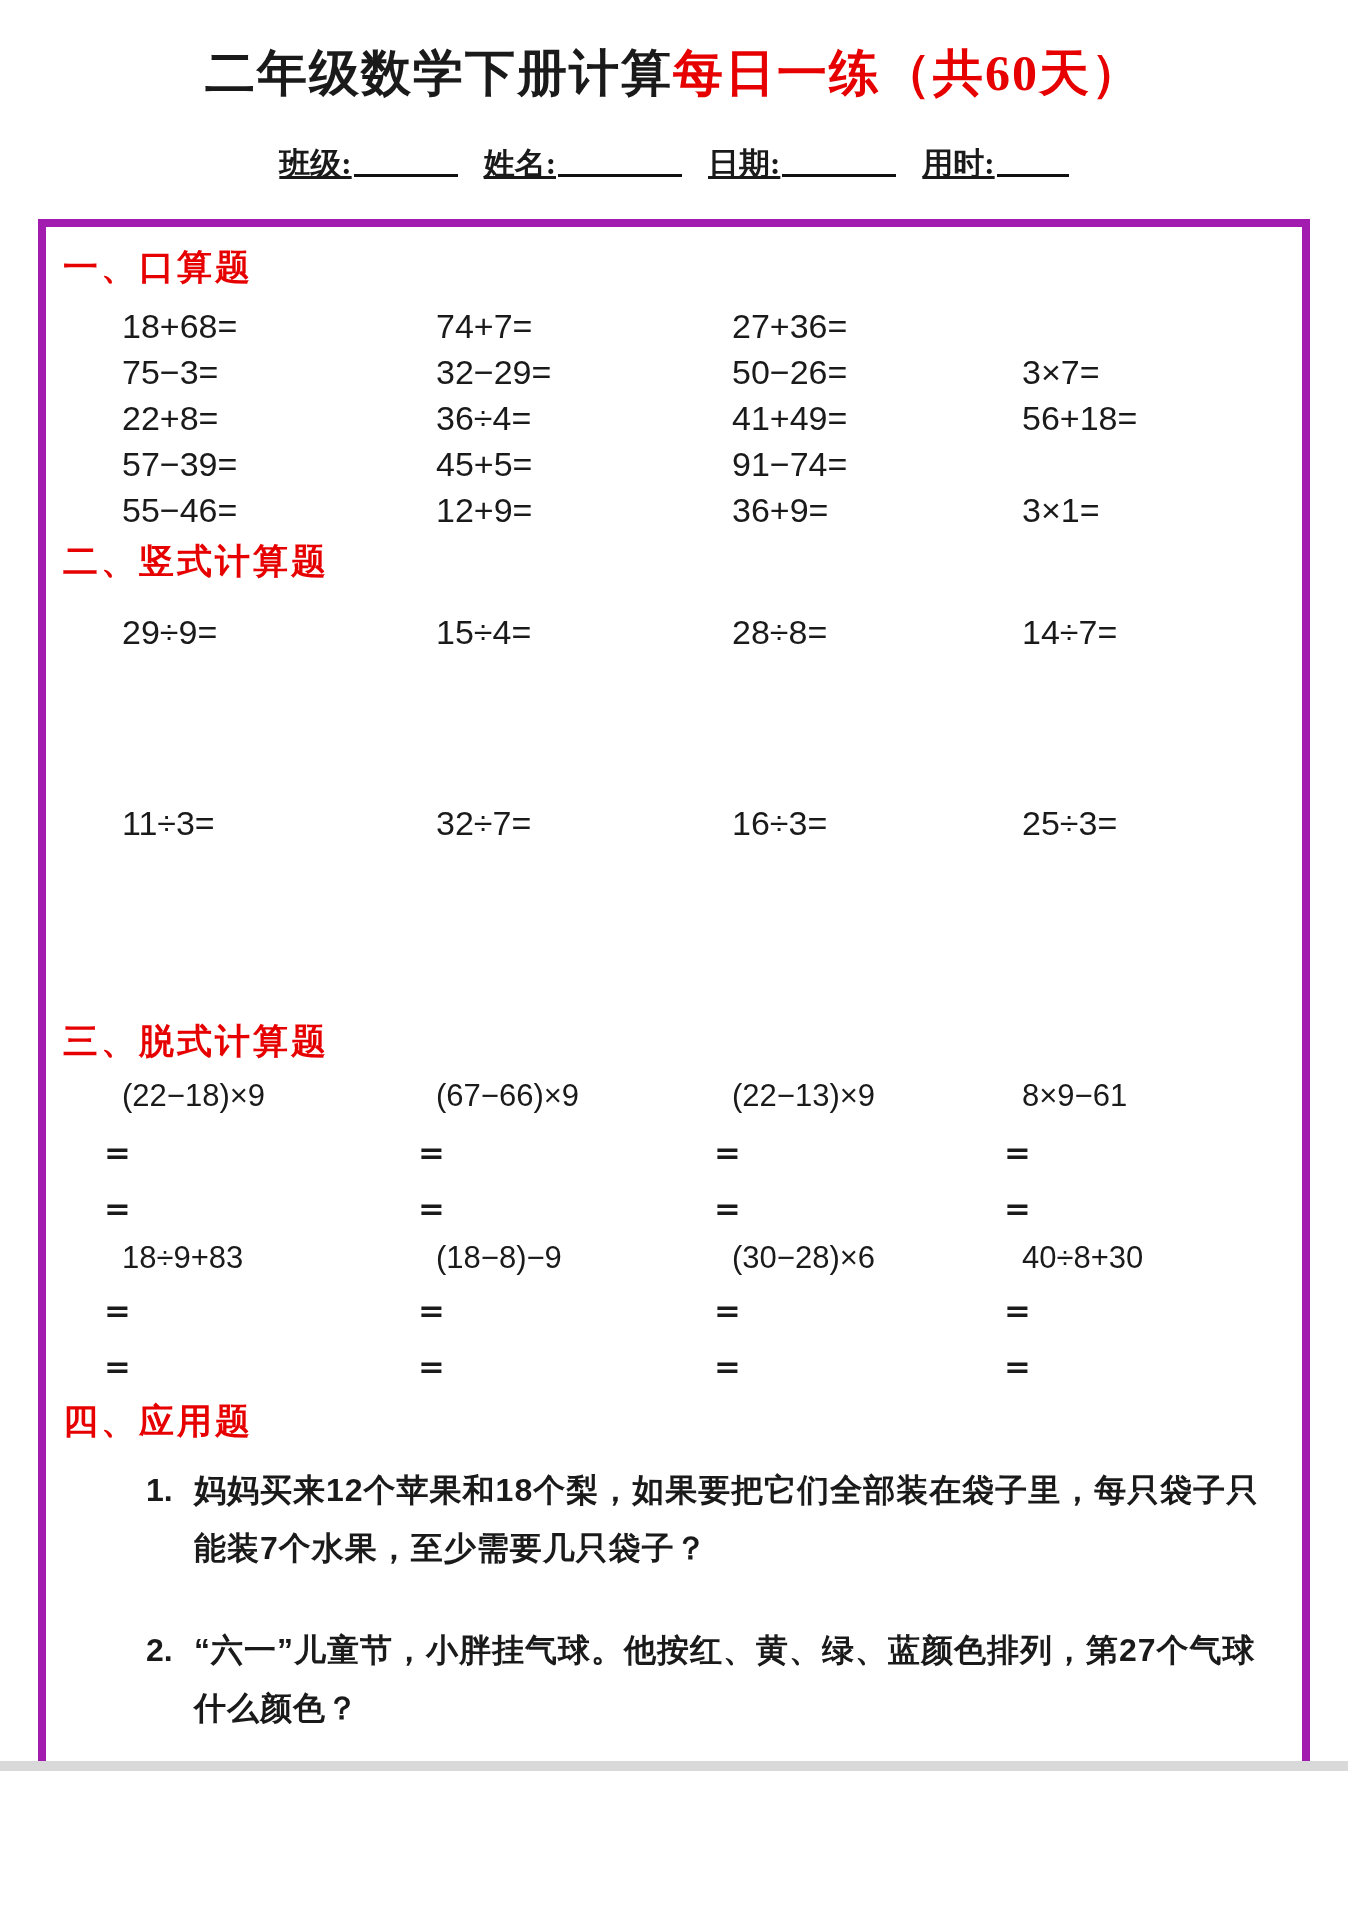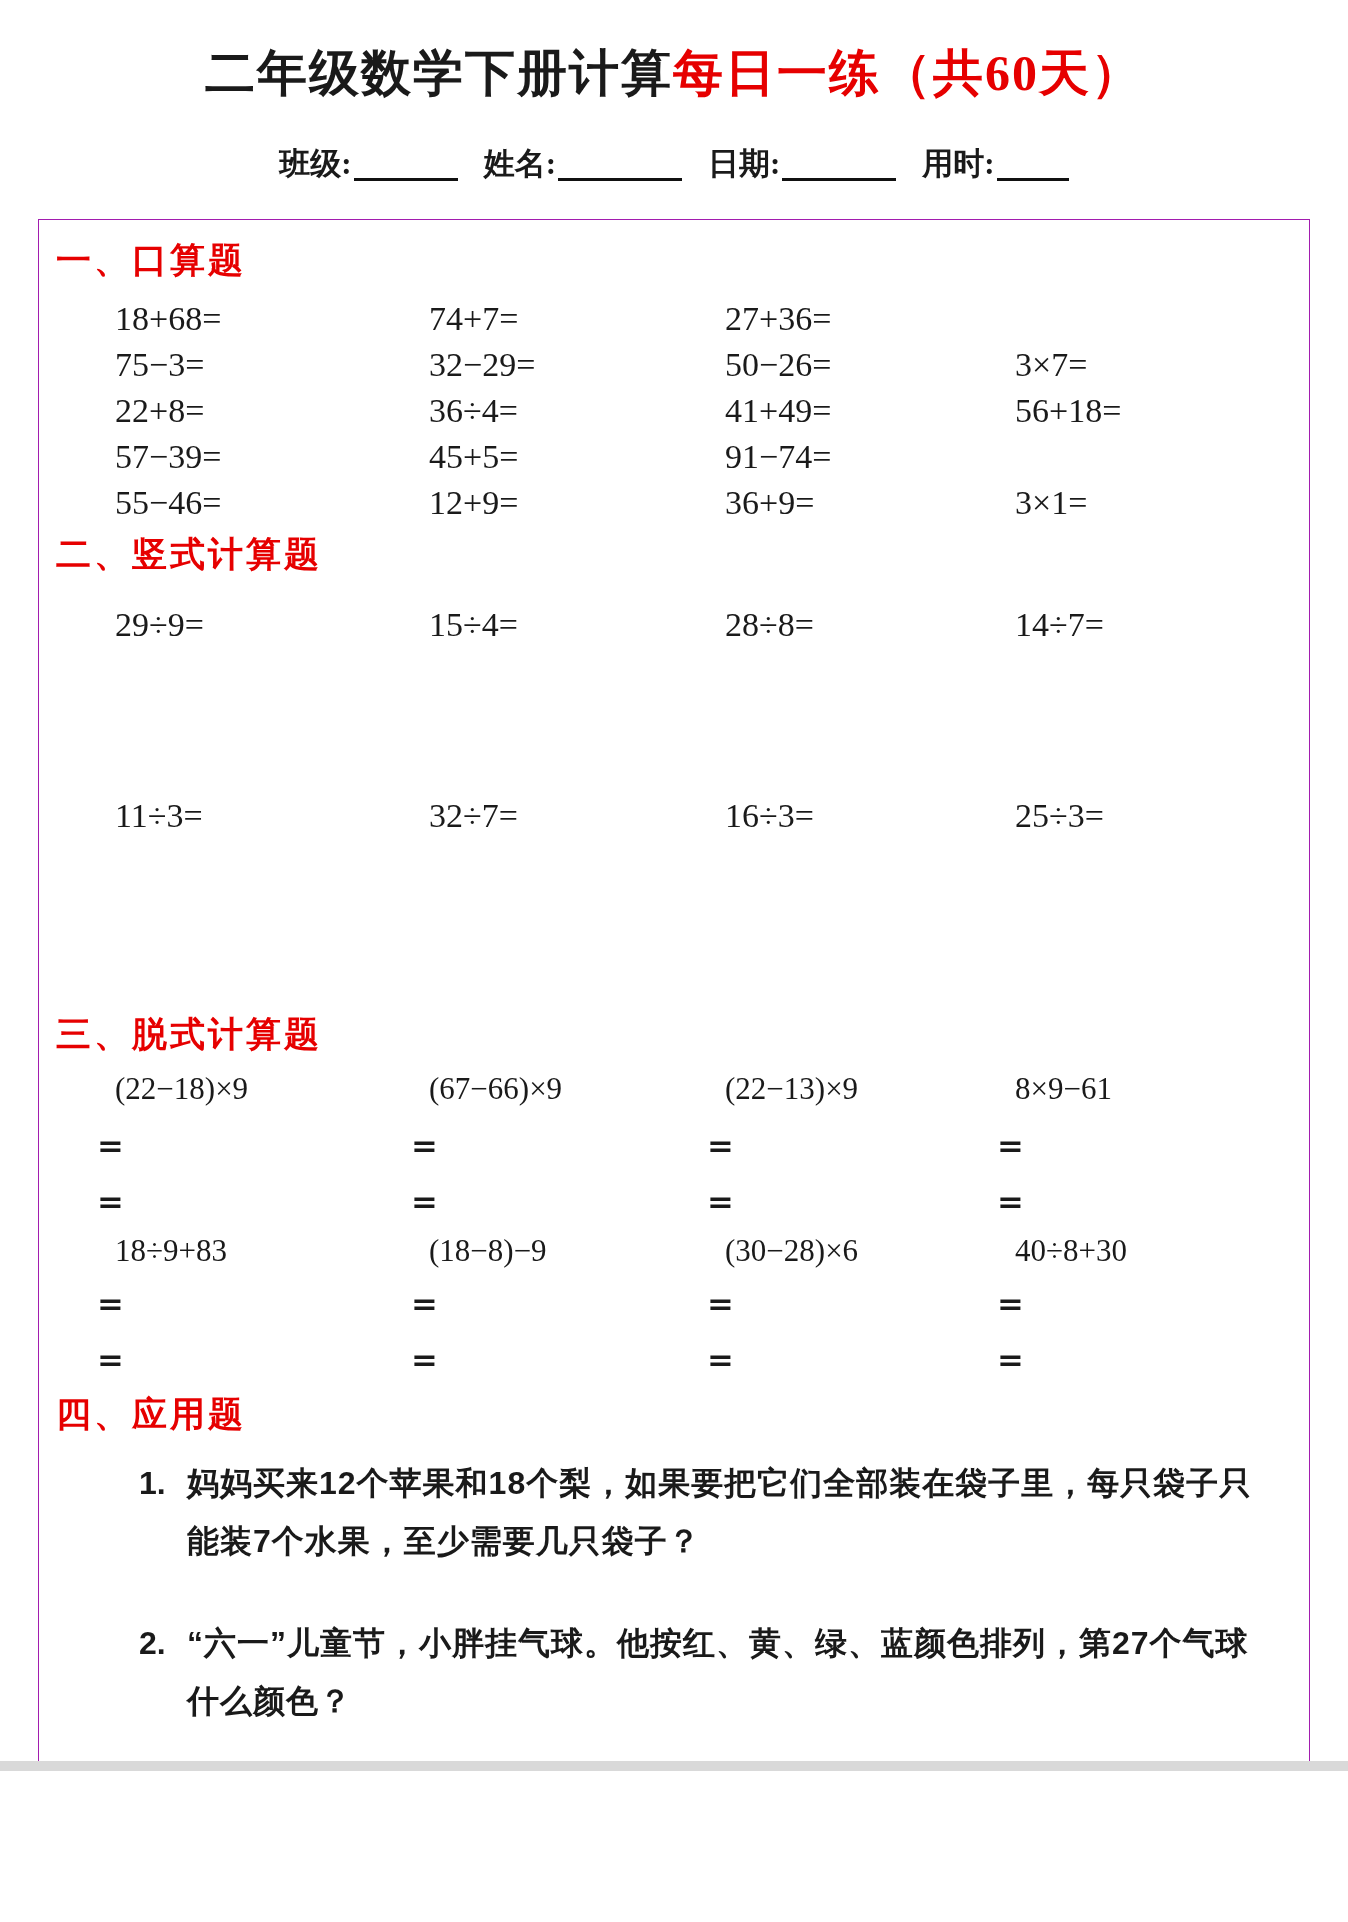--- a/index.html
+++ b/index.html
@@ -26,55 +26,55 @@
   
   .info-row {
     margin-top: 36px;
     display: flex;
     justify-content: center;
     align-items: flex-end;
     gap: 26px;
     font-size: 31px;
     font-weight: bold;
   }
-  .info-field { display: flex; align-items: center; }
+  .info-field { display: flex; align-items: flex-start; text-decoration: underline; }
   .blank {
     display: inline-block;
     border-bottom: 3px solid #111;
     height: 34px;
     margin-left: 2px;
   }
   .blank.w1 { width: 104px; }
   .blank.w2 { width: 124px; }
   .blank.w3 { width: 114px; }
   .blank.w4 { width: 72px; }
   
   .sheet {
     margin: 34px auto 0;
     width: 1272px;
     height: 1588px;
-    border: 1px solid #a21caf;
+    border: 8px solid #a21caf;
     padding-top: 20px;
   }
   .section-heading {
     margin-left: 17px;
     color: #e60000;
     font-size: 35px;
     font-weight: bold;
     letter-spacing: 3px;
     line-height: 42px;
   }
   
   .prob-grid {
     display: grid;
     grid-template-columns: 314px 296px 290px auto;
     padding-left: 76px;
     font-size: 34px;
     line-height: 46px;
-    font-family: Liberation Serif, serif;
+    font-family: Liberation Sans, sans-serif;
   }
   .prob-grid.stepwise-row { font-size: 31px; line-height: 42px; }
   .eq-grid {
     display: grid;
     grid-template-columns: 314px 296px 290px auto;
     padding-left: 58px;
     font-size: 32px;
     font-weight: bold;
     line-height: 40px;
     font-family: "DejaVu Serif", "Liberation Serif", serif;

